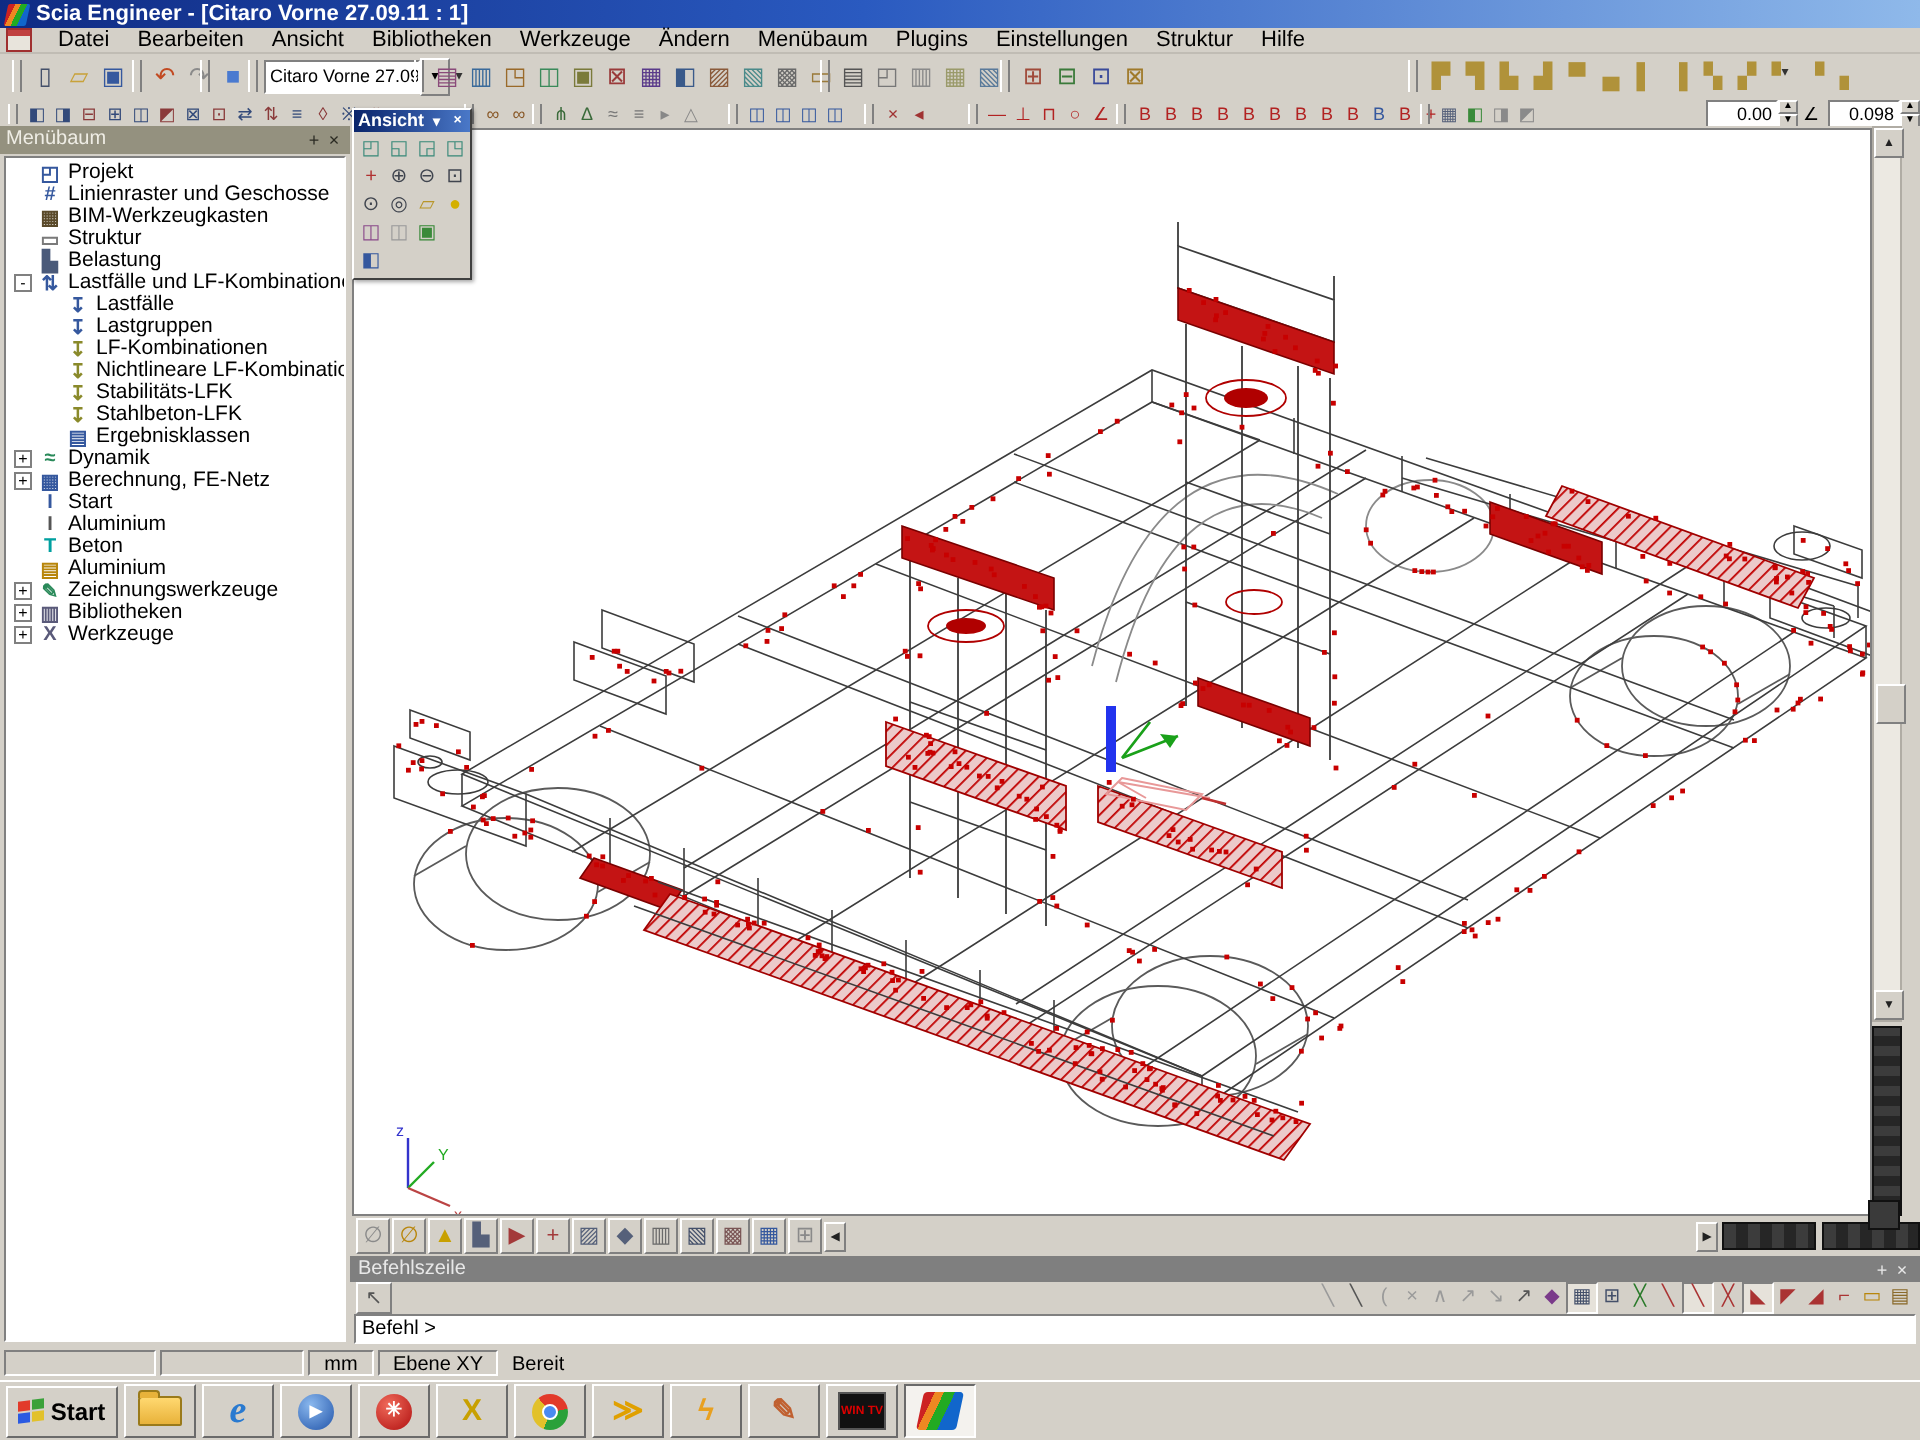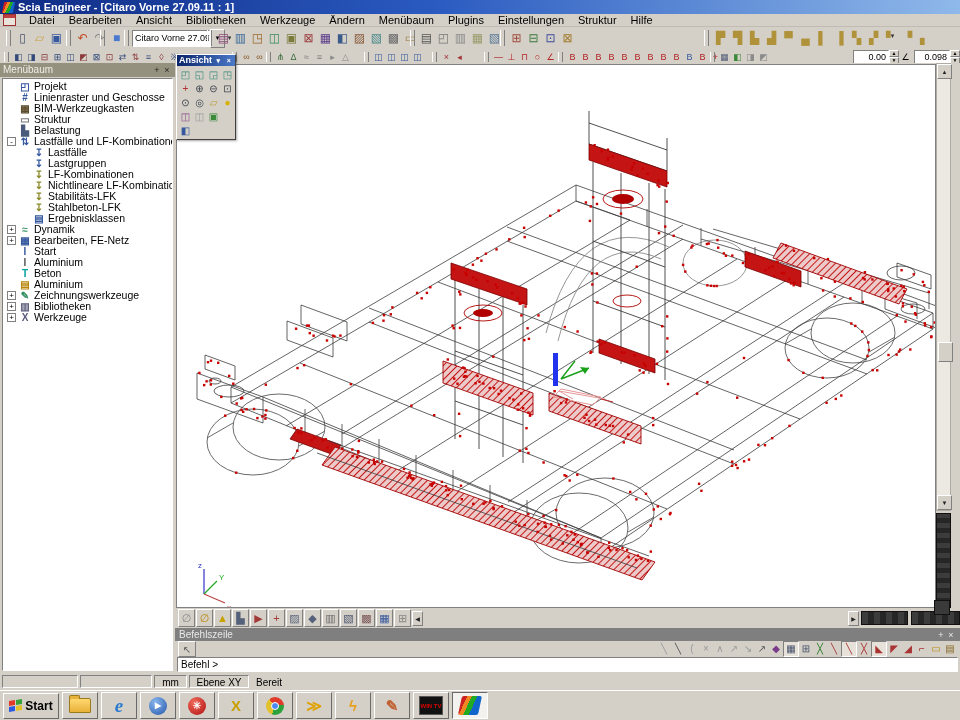--- a/index.html
+++ b/index.html
@@ -365,21 +365,21 @@
         <span class="tlbl">Ergebnisklassen</span>
       </div>
         <div class="trow">
         <span class="texp">+</span>
         <span class="tico" style="color: rgb(42, 138, 90);">≈</span>
         <span class="tlbl">Dynamik</span>
       </div>
         <div class="trow">
         <span class="texp">+</span>
         <span class="tico" style="color: rgb(53, 88, 158);">▦</span>
-        <span class="tlbl">Bearbeiten, FE-Netz</span>
+        <span class="tlbl">Berechnung, FE-Netz</span>
       </div>
         <div class="trow noexp">
         <span class="texp"></span>
         <span class="tico" style="color: rgb(53, 88, 158);">I</span>
         <span class="tlbl">Start</span>
       </div>
         <div class="trow noexp">
         <span class="texp"></span>
         <span class="tico" style="color: rgb(85, 85, 85);">I</span>
         <span class="tlbl">Aluminium</span>

